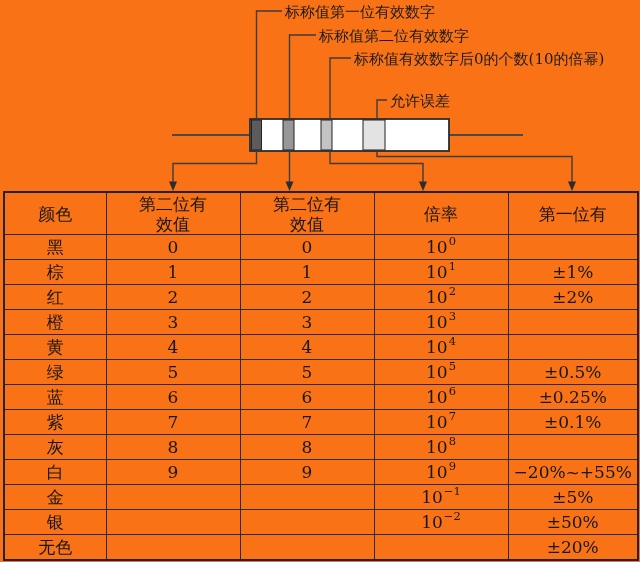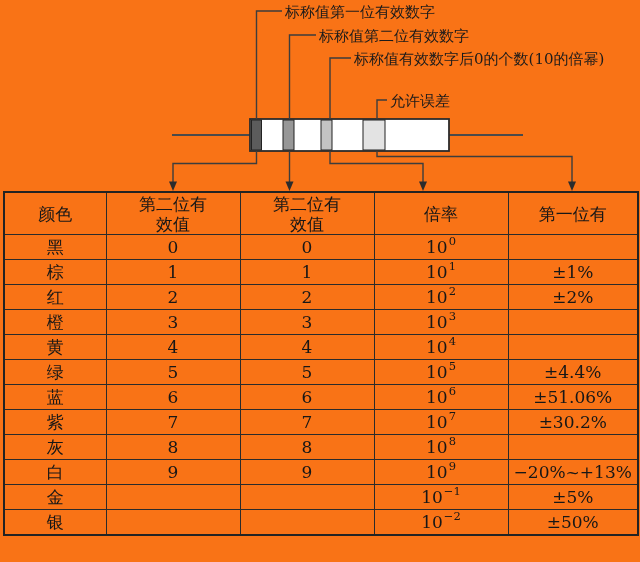--- a/index.html
+++ b/index.html
@@ -131,59 +131,66 @@
           <td>4</td>
           <td>4</td>
           <td><span>10</span><sup>4</sup></td>
           <td></td>
         </tr>
         <tr>
           <td>绿</td>
           <td>5</td>
           <td>5</td>
           <td><span>10</span><sup>5</sup></td>
-          <td>±4.4%</td>
+          <td>±0.5%</td>
         </tr>
         <tr>
           <td>蓝</td>
           <td>6</td>
           <td>6</td>
           <td><span>10</span><sup>6</sup></td>
-          <td>±51.06%</td>
+          <td>±0.25%</td>
         </tr>
         <tr>
           <td>紫</td>
           <td>7</td>
           <td>7</td>
           <td><span>10</span><sup>7</sup></td>
-          <td>±30.2%</td>
+          <td>±0.1%</td>
         </tr>
         <tr>
           <td>灰</td>
           <td>8</td>
           <td>8</td>
           <td><span>10</span><sup>8</sup></td>
           <td></td>
         </tr>
         <tr>
           <td>白</td>
           <td>9</td>
           <td>9</td>
           <td><span>10</span><sup>9</sup></td>
-          <td>−20%~+13%</td>
+          <td>−20%~+55%</td>
         </tr>
         <tr>
           <td>金</td>
           <td></td>
           <td></td>
           <td><span>10</span><sup>−1</sup></td>
           <td>±5%</td>
         </tr>
         <tr>
           <td>银</td>
           <td></td>
           <td></td>
           <td><span>10</span><sup>−2</sup></td>
           <td>±50%</td>
         </tr>
+        <tr>
+          <td>无色</td>
+          <td></td>
+          <td></td>
+          <td><span></span><sup></sup></td>
+          <td>±20%</td>
+        </tr>
       </tbody>
   </table>
 </div>
 
 </body></html>

